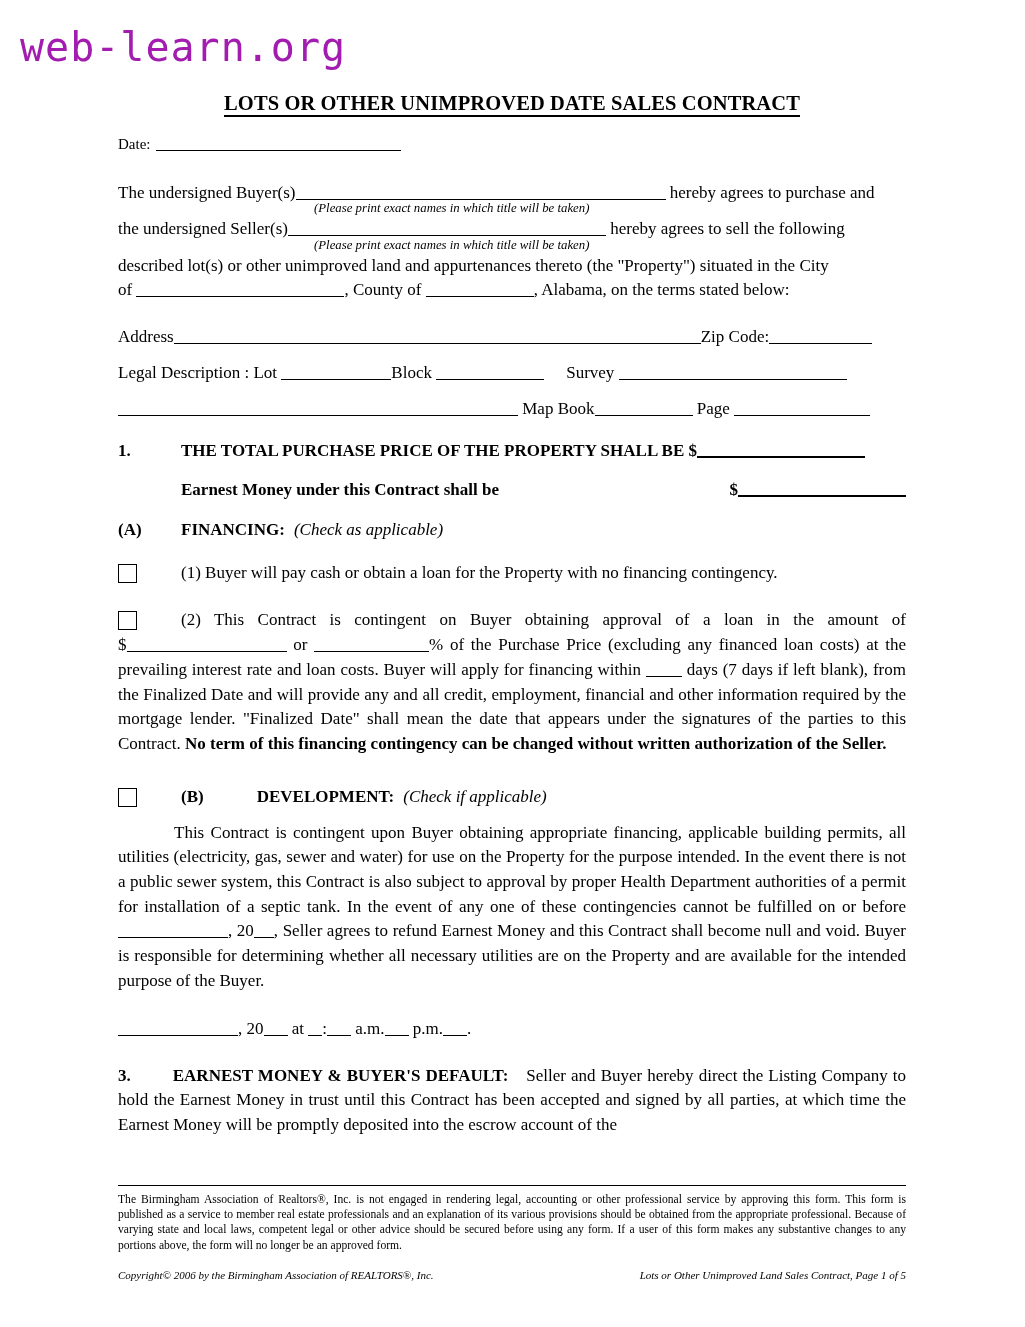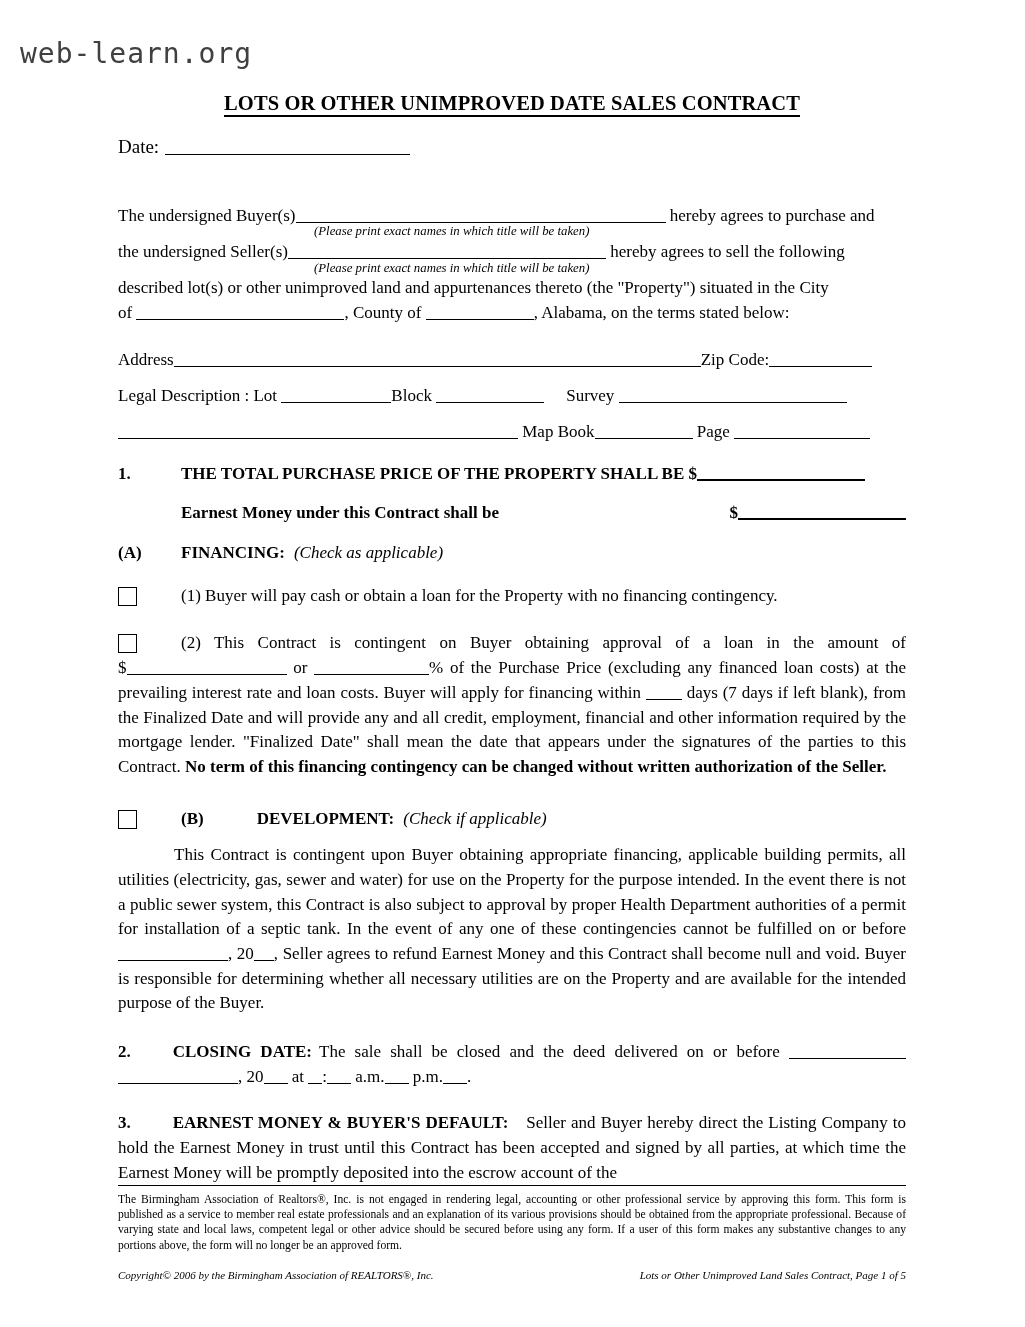--- a/index.html
+++ b/index.html
@@ -15,25 +15,25 @@
     font-family: "Liberation Serif", "DejaVu Serif", serif;
     color: #000000;
     overflow: hidden;
     box-sizing: border-box;
   }
 
   
   .watermark {
     position: absolute;
     left: 20px;
-    top: 40px;
+    top: 27px;
     font-family: "DejaVu Sans Mono", "Liberation Mono", monospace;
-    font-size: 28px;
+    font-size: 40px;
     letter-spacing: 1px;
-    color: #404040;
+    color: #a21caf;
     white-space: nowrap;
     line-height: 1;
   }
 
   
   .content {
     position: absolute;
     left: 118px;
     top: 92px;
     width: 788px;
@@ -53,22 +53,22 @@
   }
 
   .form-approval {
     font-size: 13.4px;
     line-height: 1.33;
     margin-bottom: 26px;
   }
   .form-approval i { font-style: italic; }
 
   .date-line {
-    font-size: 19px;
-    margin-bottom: 46px;
+    font-size: 15px;
+    margin-bottom: 28px;
     font-family: Liberation Serif, serif;
   }
   .date-line .label { margin-right: 6px; }
 
   
   .rule {
     display: inline-block;
     border-bottom: 1.3px solid #000;
     vertical-align: baseline;
     height: 0.95em;
@@ -249,21 +249,20 @@
 
       <div class="check-item" style="margin-top:30px">
         <span class="checkbox" style="top:1px"></span>
         <div style="font-size:17px"><span class="sub-title">(B)</span><span style="display:inline-block;width:44px"></span><span class="sub-title">DEVELOPMENT:</span><span class="sub-note">(Check if applicable)</span></div>
       </div>
 
       <div class="cont-para dev-block indent-first"><span>This Contract is contingent upon Buyer obtaining appropriate financing, applicable building permits, all utilities (electricity, gas, sewer and water) for use on the Property for the purpose intended.  In the event there is not a public sewer system, this Contract is also subject to approval by proper Health Department authorities of a permit for installation of a septic tank.  In the event of any one of these contingencies cannot be fulfilled on or before </span><span class="rule" style="width:110px"></span><span>, 20</span><span class="rule" style="width:20px"></span><span>, Seller agrees to refund Earnest Money and this Contract shall become null and void.  Buyer is responsible for determining whether all necessary utilities are on the Property and are available for the intended purpose of the Buyer.</span></div>
     </div>
 
     <div class="sec" style="margin-top:24px">
-      <div class="cont-para" style="text-align-last:justify"><b>2.</b><span style="display:inline-block;width:42px"></span><b>CLOSING DATE:</b><span style="display:inline-block;width:7px"></span><span>The sale shall be closed and the deed delivered on or before </span><span class="rule" style="width:117px"></span></div>
       <div class="cont-para" style="text-align-last:left"><span class="rule" style="width:120px"></span><span>, 20</span><span class="rule" style="width:24px"></span><span> at </span><span class="rule" style="width:14px"></span><span>:</span><span class="rule" style="width:24px"></span><span> a.m.</span><span class="rule" style="width:24px"></span><span> p.m.</span><span class="rule" style="width:24px"></span><span>.</span></div>
     </div>
 
     <div class="sec" style="margin-top:22px">
       <div class="cont-para"><b>3.</b><span style="display:inline-block;width:42px"></span><b>EARNEST MONEY &amp; BUYER'S DEFAULT:</b><span style="display:inline-block;width:18px"></span><span>Seller and Buyer hereby direct the Listing Company to hold the Earnest Money in trust until this Contract has been accepted and signed by all parties, at which time the Earnest Money will be promptly deposited into the escrow account of the</span></div>
     </div>
 
   </div>
 
   <div class="footer">

